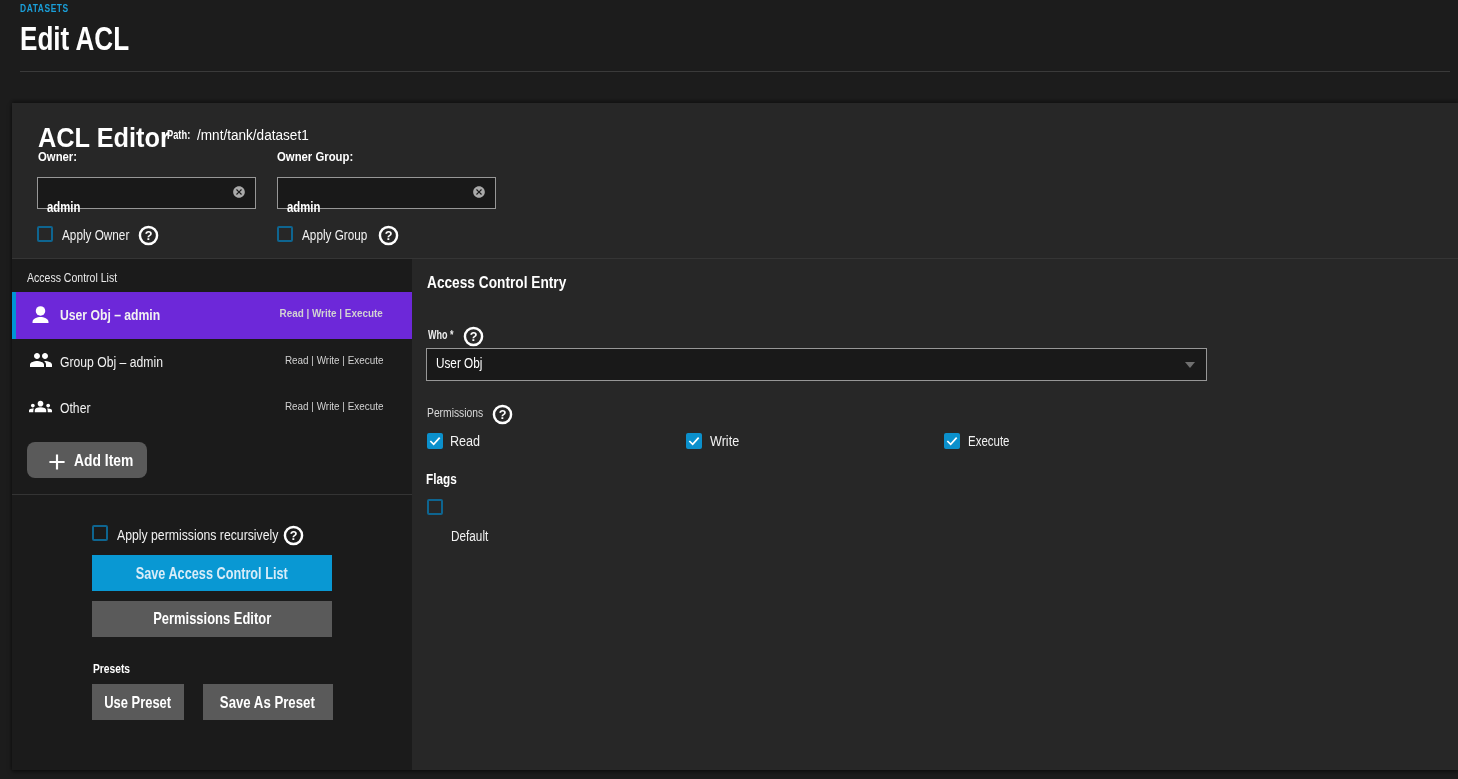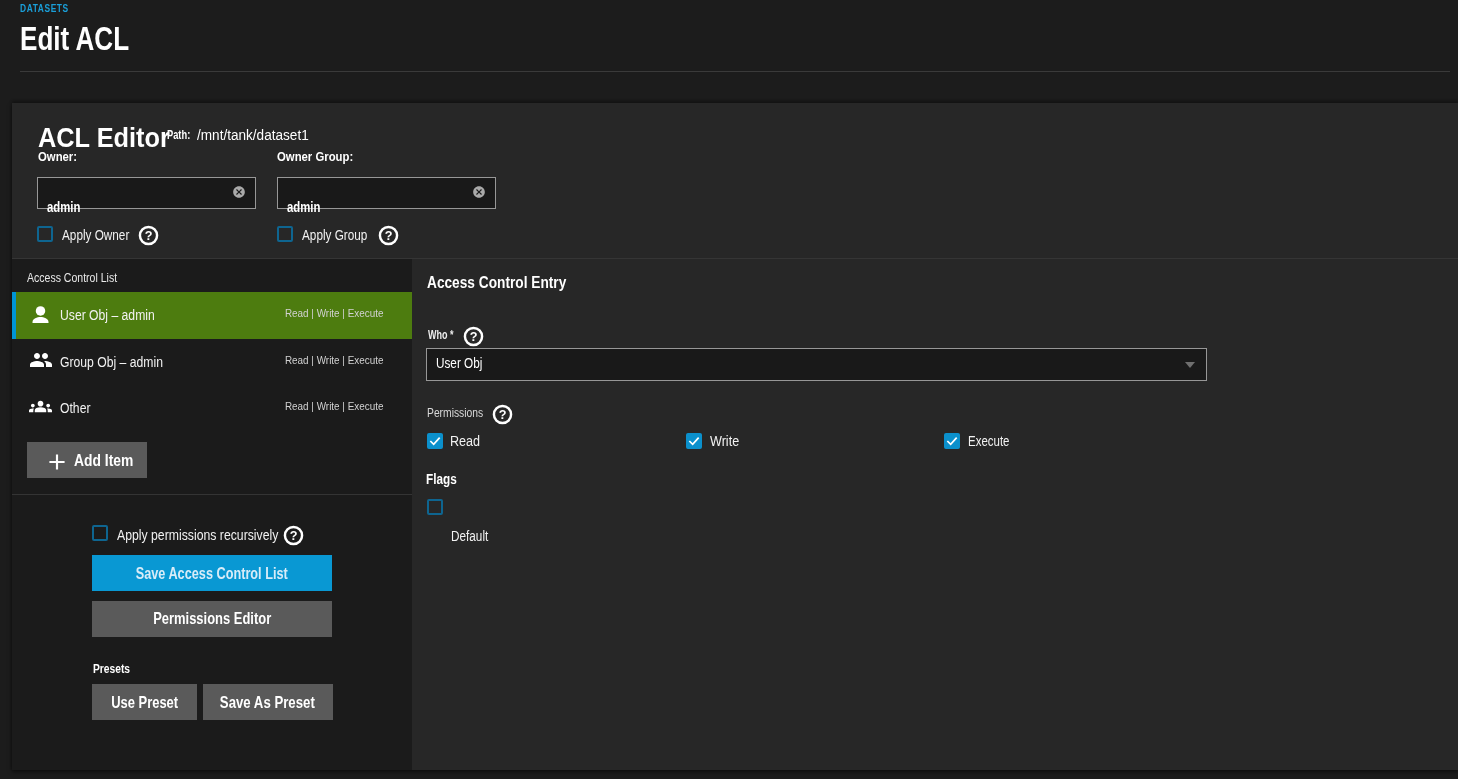--- a/index.html
+++ b/index.html
@@ -26,21 +26,21 @@
   .input span.tx .cx { transform:scaleX(.81); }
   .cancel { width:14px; height:14px; flex:none; margin-top:-2px; }
   .cbx { width:16px; height:16px; border:2px solid #0e6590; border-radius:2px; background:transparent; }
   .cblbl { font-size:14px; color:#f2f2f2; }
   .help { width:21px; height:21px; }
 
   .leftcol { left:0px; top:156px; width:400px; height:511px; background:#1b1b1b; }
   .aclhdr { left:15px; top:10.5px; font-size:13px; color:#e9e9e9; }
   .aclhdr .cx { transform:scaleX(.81); }
   .row { position:absolute; left:0; width:400px; height:47px; }
-  .row.sel { background:#4d7c0f; }
+  .row.sel { background:#6d28d9;font-weight:bold; }
   .selbar { position:absolute; left:0; top:0; width:4px; height:47px; background:#0095d5; }
   .rowicon { position:absolute; left:18px; top:11px; width:22px; height:22px; }
   .rowtext { position:absolute; left:48px; top:15px; font-size:14px; color:#f2f2f2; }
   .rowtext .cx { transform:scaleX(.87); }
   .rowperm { position:absolute; right:29px; top:15px; font-size:11px; color:#cccccc; }
   .rowperm .cxr { transform:scaleX(.90); }
   .rowperm { color:#d2d2d2; }
   .btn { position:absolute; display:flex; align-items:center; justify-content:center; color:#fff; font-weight:bold; font-size:16.5px; }
   .btn .cxc { transform:scaleX(.82); }
   .gray { background:#5a5a5a; }
@@ -111,42 +111,42 @@
       <span class="rowtext"><span class="cx">Group Obj – admin</span></span>
       <span class="rowperm"><span class="cxr">Read | Write | Execute</span></span>
     </div>
     <div class="row" style="top:126px;">
       <svg class="rowicon" style="left:17.4px; top:10.1px; width:23px; height:23px;" viewBox="0 0 24 24">
           <path fill="#fff" d="M12 12.75c1.63 0 3.07.39 4.24.9 1.08.48 1.76 1.56 1.76 2.73V18H6v-1.61c0-1.18.68-2.26 1.76-2.73 1.17-.52 2.61-.91 4.24-.91zM4 13c1.1 0 2-.9 2-2s-.9-2-2-2-2 .9-2 2 .9 2 2 2zm1.13 1.1c-.37-.06-.74-.1-1.13-.1-.99 0-1.93.21-2.78.58C.48 14.9 0 15.62 0 16.43V18h4.5v-1.61c0-.83.23-1.61.63-2.29zM20 13c1.1 0 2-.9 2-2s-.9-2-2-2-2 .9-2 2 .9 2 2 2zm4 3.43c0-.81-.48-1.53-1.22-1.85-.85-.37-1.79-.58-2.78-.58-.39 0-.76.04-1.13.1.4.68.63 1.46.63 2.29V18H24v-1.61zM12 6c1.66 0 3 1.34 3 3s-1.34 3-3 3-3-1.34-3-3 1.34-3 3-3z"></path>
         </svg>
       <span class="rowtext"><span class="cx">Other</span></span>
       <span class="rowperm"><span class="cxr">Read | Write | Execute</span></span>
     </div>
-    <div class="btn gray" style="left:15px; top:183px; width:120px; height:36px; justify-content:flex-start;">
+    <div class="btn gray" style="left:15px; top:183px; width:120px; height:36px; justify-content:flex-start;border-radius:8px;">
         <svg width="26" height="26" viewBox="0 0 24 24" style="margin-left:16.5px; margin-top:3px;">
           <path fill="#fff" d="M19 13h-6v6h-2v-6H5v-2h6V5h2v6h6v2z"></path>
         </svg>
         <span class="cx" style="margin-left:4px; transform:scaleX(.84);">Add Item</span>
       </div>
     <div class="ldiv"></div>
 
     <div class="abs cbx2 off" style="left:79.8px; top:266px;"></div>
     <div class="abs cblbl" style="left:104.5px; top:267.5px;"><span class="cx" style="transform:scaleX(.875);">Apply permissions recursively</span></div>
     <svg class="abs help" style="left:270.5px; top:265.5px;" viewBox="0 0 24 24">
         <circle cx="12" cy="12" r="9.8" fill="none" stroke="#fff" stroke-width="2.8"></circle>
         <text x="12" y="17" text-anchor="middle" font-size="14.5" font-weight="bold" fill="#fff" font-family="Liberation Sans">?</text>
       </svg>
     <div class="btn gray" style="left:80px; top:341.5px; width:240px; height:36px;">
         <span class="cxc" style="transform:scaleX(.785);">Permissions Editor</span>
       </div>
     <div class="btn blue" style="left:80px; top:296px; width:240px; height:36px; color:#d8ecf8;">
         <span class="cxc" style="transform:scaleX(.77);">Save Access Control List</span>
       </div>
     <div class="abs" style="left:81px; top:403px; font-size:12px; font-weight:bold; color:#fff;"><span class="cx" style="transform:scaleX(.855);">Presets</span></div>
-    <div class="btn gray" style="left:80px; top:425px; width:105px; height:36px;">
+    <div class="btn gray" style="left:80px; top:425px; width:92px; height:36px;">
         <span class="cxc" style="transform:scaleX(.785);">Use Preset</span>
       </div>
     <div class="btn gray" style="left:190.5px; top:425px; width:130px; height:36px;">
         <span class="cxc" style="transform:scaleX(.80);">Save As Preset</span>
       </div>
   </div>
 </div>
 
 <div class="abs hACE"><span class="cx">Access Control Entry</span></div>
 <div class="abs" style="left:428px; top:328px; font-size:12px; font-weight:bold; color:#ededed;"><span class="cx" style="transform:scaleX(.75);">Who *</span></div>

